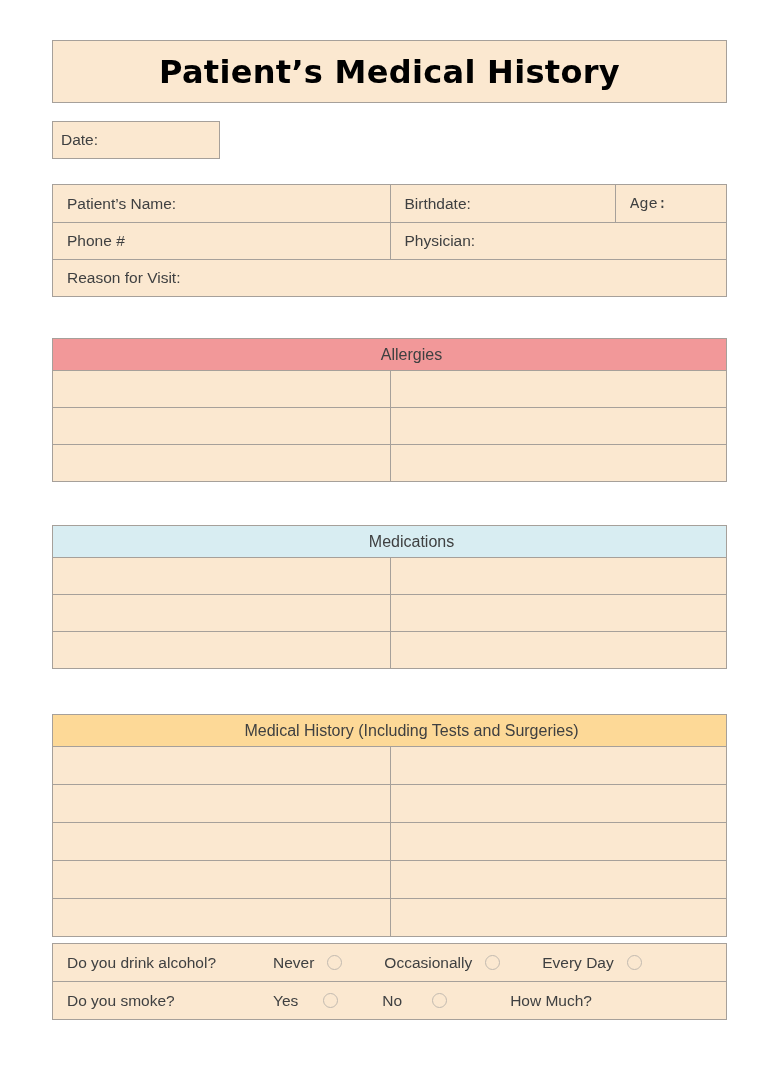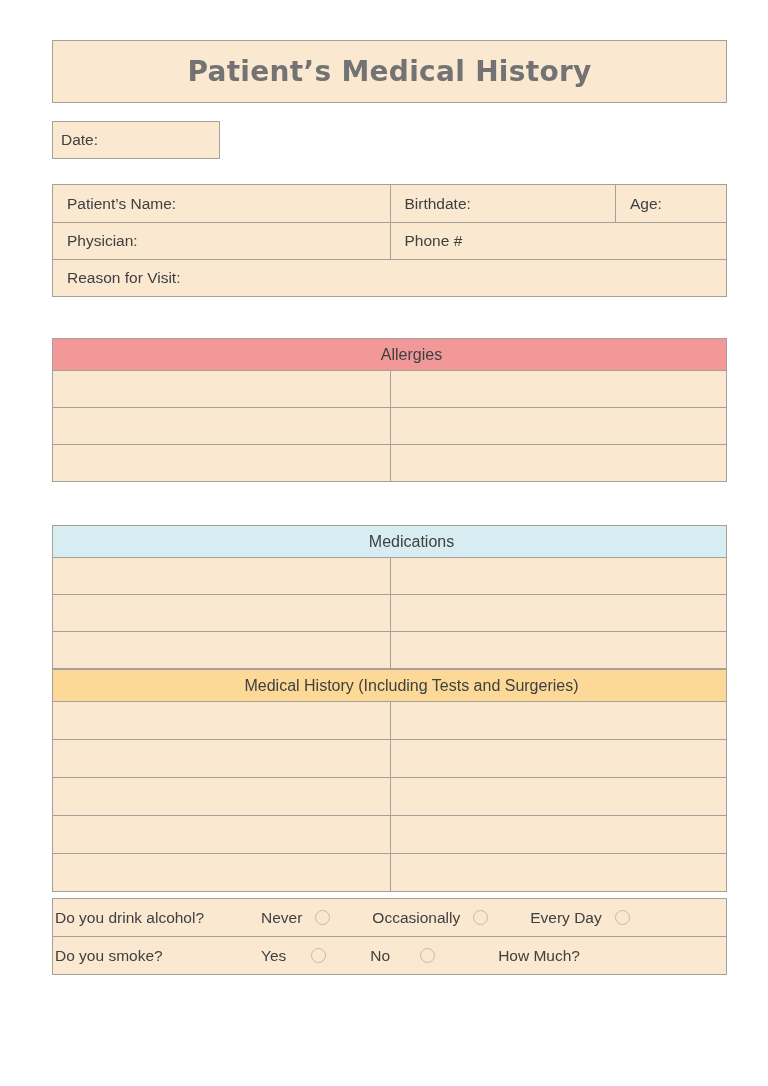--- a/index.html
+++ b/index.html
@@ -25,23 +25,23 @@
   }
 
   .title-box {
     margin-top: 40px;
     height: 63px;
     display: flex; align-items: center; justify-content: center;
   }
   .title-text {
     font-family: "DejaVu Sans", sans-serif;
     font-weight: bold;
-    font-size: 28px;
+    font-size: 32px;
     letter-spacing: 0.3px;
-    color: #737373;
+    color: #000000;
   }
 
   .date-box {
     margin-top: 18px;
     width: 168px; height: 38px;
     display: flex; align-items: center;
     padding-left: 8px;
     font-size: 15.5px;
   }
 
@@ -50,45 +50,45 @@
   .trow + .trow { border-top: 1px solid var(--border); }
   .tcell {
     display: flex; align-items: center;
     padding-left: 14px;
     font-size: 15.5px;
     height: 100%;
   }
   .tcell + .tcell { border-left: 1px solid var(--border); }
   .w-half { width: 50%; }
   .w-third { width: 33.5%; }
-  .w-rest { width: 16.5%; }
+  .w-rest { width: 16.5%; font-family: Liberation Mono, monospace; }
   .w-full { width: 100%; }
 
   .section { border: 1px solid var(--border); background: var(--cell-bg); }
   .mt-allergies { margin-top: 41px; }
   .mt-medications { margin-top: 43px; }
-  .mt-history { }
+  .mt-history { margin-top: 45px; }
   .section-header {
     height: 31px;
     display: flex; align-items: center; justify-content: center;
     font-size: 16px;
     padding-left: 44px;
   }
   .split-row { display: flex; height: 37px; border-top: 1px solid var(--border); }
   .history .split-row { height: 38px; }
   .cell-empty { width: 50%; height: 100%; }
   .cell-empty + .cell-empty { border-left: 1px solid var(--border); }
 
   .instruction { margin-top: 14px; font-size: 15.5px; }
 
   .questions { margin-top: 6px; }
   .q-row {
     height: 37px;
     display: flex; align-items: center;
-    padding-left: 2px;
+    padding-left: 14px;
     font-size: 15.5px;
   }
   .q-row + .q-row { border-top: 1px solid var(--border); height: 38px; }
   .q-label { width: 206px; }
   .opt { display: flex; align-items: center; }
   .radio {
     width: 15px; height: 15px;
     border: 1.5px solid var(--radio-border);
     border-radius: 50%;
     display: inline-block;
@@ -121,24 +121,24 @@
       </div>
       <div class="tcell w-third">
         <span>Birthdate:</span>
       </div>
       <div class="tcell w-rest">
         <span>Age:</span>
       </div>
     </div>
     <div class="trow">
       <div class="tcell w-half">
+        <span>Phone #</span>
+      </div>
+      <div class="tcell w-half">
         <span>Physician:</span>
-      </div>
-      <div class="tcell w-half">
-        <span>Phone #</span>
       </div>
     </div>
     <div class="trow">
       <div class="tcell w-full">
         <span>Reason for Visit:</span>
       </div>
     </div>
   </div>
 
   <div class="section mt-allergies">

